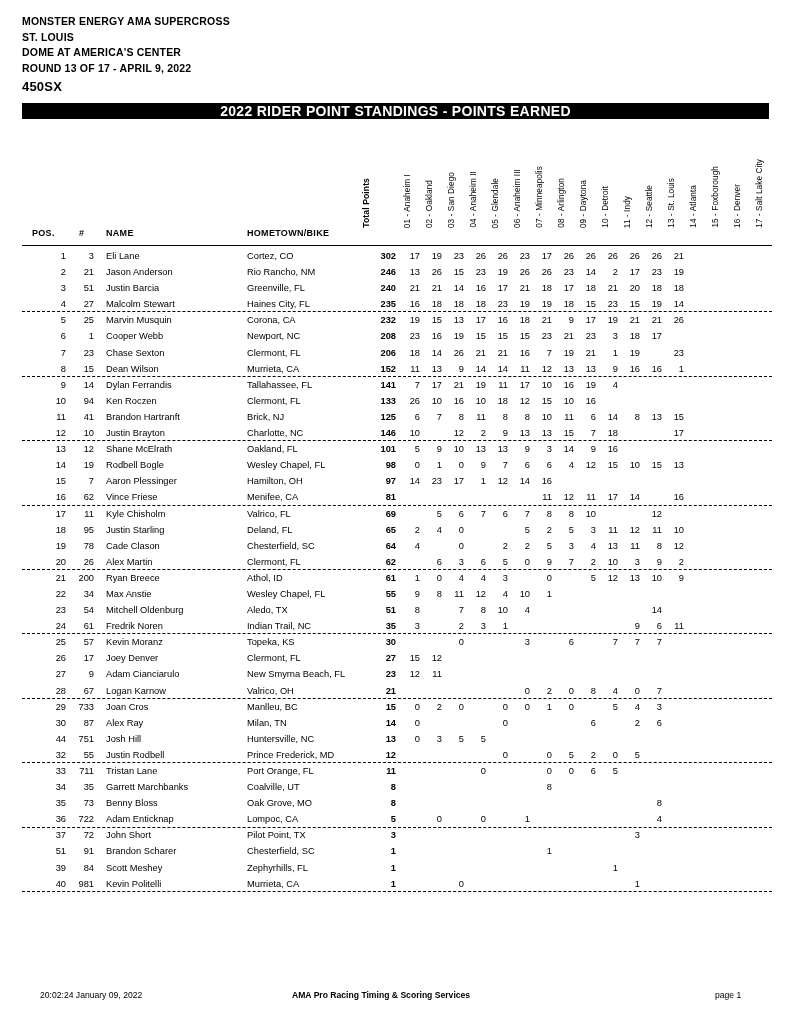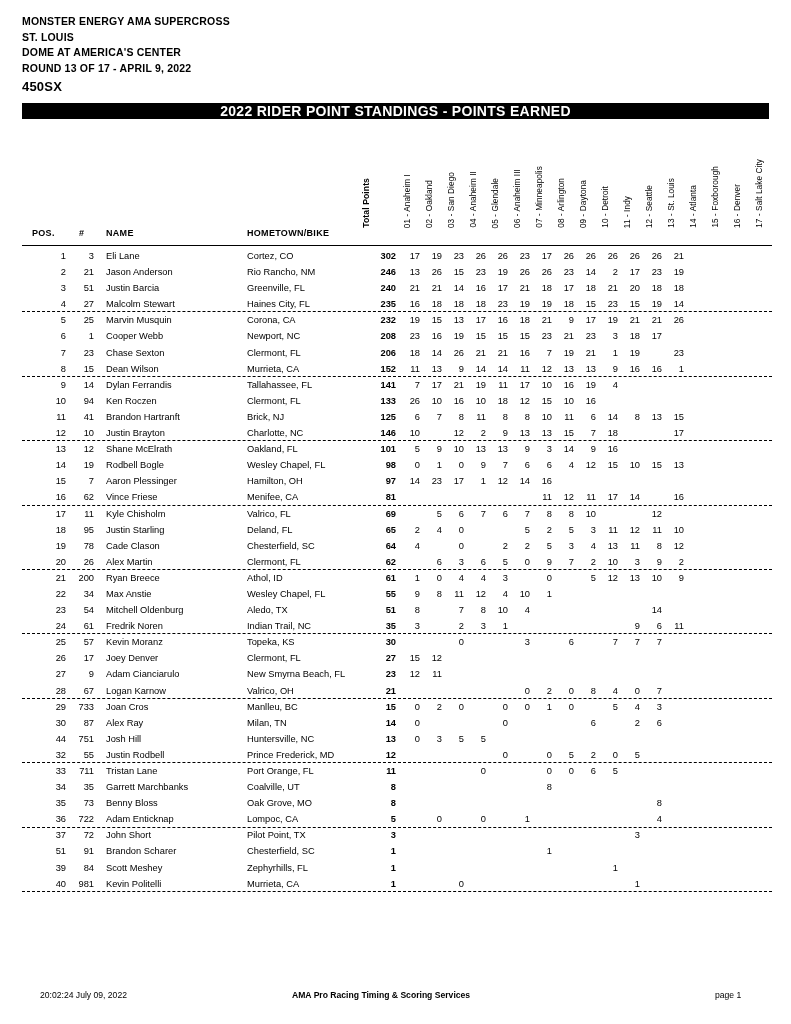--- a/index.html
+++ b/index.html
@@ -716,18 +716,18 @@
           <span class="c c-home">Murrieta, CA</span>
           <span class="c c-tot">1</span>
           <span class="c c-rnd" style="left: 422px;">0</span>
           <span class="c c-rnd" style="left: 598px;">1</span>
         </div>
         <div class="sep" style="top: 643px;"></div>
       </div>
   </div>
 
   <div class="footer">
-    <span class="ft-left">20:02:24 July 09, 2022</span>
+    <span class="ft-left">20:02:24 January 09, 2022</span>
     <span class="ft-mid">AMA Pro Racing Timing &amp; Scoring Services</span>
     <span class="ft-right">page 1</span>
   </div>
 
 </div>
 
 </body></html>

